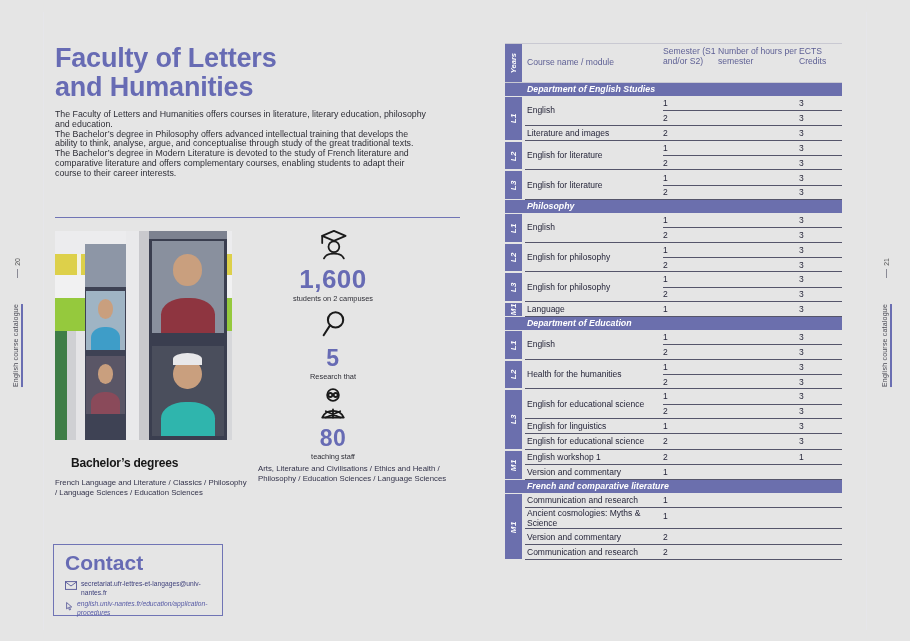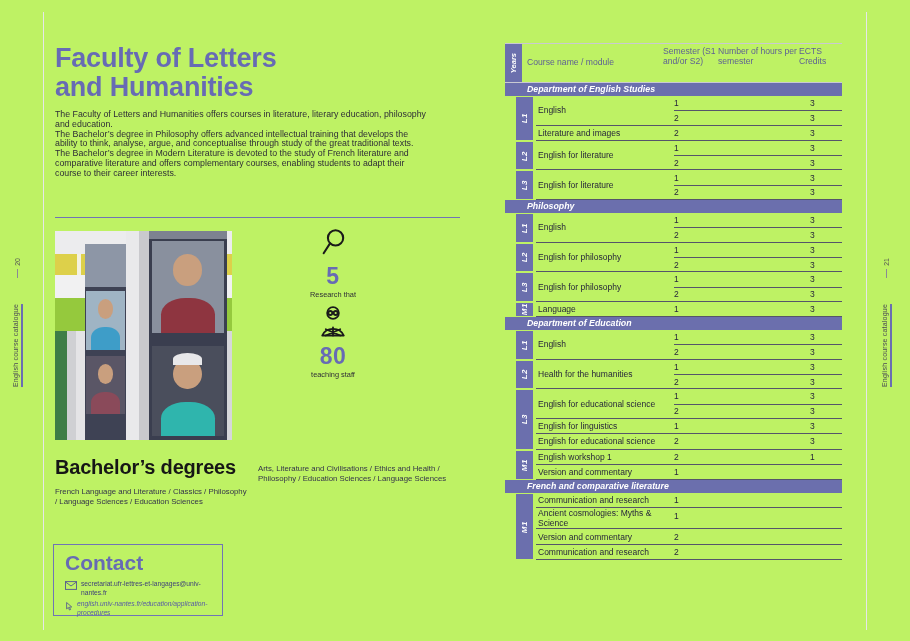--- a/index.html
+++ b/index.html
@@ -1,18 +1,18 @@
 <!DOCTYPE html>
 <html><head>
 <meta charset="utf-8">
 <style>
   * { margin:0; padding:0; box-sizing:border-box; }
   html,body { background:#ffffff; }
   #app {
-    position:relative; width:910px; height:641px; background:#bef264;
+    position:relative; width:910px; height:641px; background:#e5e5e5;
     font-family:"Liberation Sans", sans-serif; overflow:hidden; color:#2e2e36;
   }
   .edge-line { position:absolute; top:12px; height:618px; width:1px; background:#e6e6ea; }
   #edge-left { left:43px; } #edge-right { left:866px; }
 
   
   .vtext { writing-mode:vertical-rl; transform:rotate(180deg); }
   .marginer { position:absolute; display:flex; flex-direction:column; align-items:center; }
   #margin-left { left:12px; top:258px; } #margin-right { left:881px; top:258px; }
   .pg-num { font-size:7px; color:#555; }
@@ -68,21 +68,21 @@
   .stat { margin-bottom:5px; }
   .stat-icon svg { display:inline-block; }
   .stat-value { font-weight:bold; color:#676bb4; letter-spacing:0.5px; }
   #stat-0 .stat-value { font-size:26px; line-height:26px; }
   #stat-1 .stat-value, #stat-2 .stat-value { font-size:23px; line-height:24px; }
   .stat-label { font-size:7.4px; color:#2e2e36; margin-top:2px; }
 
   
   .degree-block { position:absolute; top:456px; width:192px; }
   #degree-0 { left:55px; } #degree-1 { left:258px; }
-  .degree-heading { font-size:20px; font-weight:bold; color:#161616; letter-spacing:-0.2px; }
+  .degree-heading { font-size:12px; font-weight:bold; color:#161616; letter-spacing:-0.2px;margin-left:16px; }
   .degree-programs { margin-top:8px; font-size:7.8px; line-height:10px; color:#33334a; }
 
   
   #contact { position:absolute; left:53px; top:544px; width:170px; height:72px;
     border:1px solid #7074b5; padding:6px 11px; }
   #contact h2 { font-size:21px; font-weight:bold; color:#676bb4; margin-bottom:5px; }
   .contact-row { display:flex; align-items:flex-start; gap:4px; margin-bottom:3px; }
   .contact-row svg { flex:none; margin-top:1px; }
   .contact-text { font-size:6.7px; color:#3d3f7a; line-height:8.5px; }
   #website-link .contact-text { font-style:italic; color:#565aa5; }
@@ -92,21 +92,21 @@
   #t-header { display:flex; height:39px; border-bottom:1px solid #c9c9d2; }
   .th-years { width:17px; margin-right:3px; background:#6b6fad;
     display:flex; align-items:center; justify-content:center; }
   .th-years .vtext { color:#fff; font-size:7.5px; font-weight:bold; font-style:italic; }
   .th { font-size:8.6px; line-height:9.6px; color:#5d5f94; padding-top:3px; }
   .th-course { width:138px; display:flex; align-items:center; padding:0 0 0 2px; }
   .th-sem { width:55px; } .th-hours { width:81px; } .th-ects { flex:1; }
 
   .t-band { height:13px; line-height:13px; background:#6b6fad; color:#fff;
     font-size:8.8px; font-weight:bold; font-style:italic; padding-left:22px; }
-  .t-group { display:flex;margin-left:11px; }
+  .t-group { display:flex; }
   .t-year { width:17px; margin:1px 3px 1px 0; background:#6b6fad;
     display:flex; align-items:center; justify-content:center; }
   .t-year .vtext { color:#fff; font-size:8px; font-weight:bold; font-style:italic; letter-spacing:0.5px; }
   .t-courses { flex:1; display:flex; flex-direction:column; }
   .t-course { display:flex; border-bottom:1px solid #55556a; }
   .t-name { width:138px; display:flex; align-items:center; font-size:8.5px;
     color:#26263a; padding-left:2px; }
   .t-rows { flex:1; display:flex; flex-direction:column; }
   .t-row { height:14.3px; display:flex; align-items:center; font-size:8.5px; color:#26263a; }
   .t-row + .t-row { border-top:1px solid #55556a; }
@@ -169,20 +169,32 @@
           <div class="shirt"></div>
         </div>
       <div id="p-b2" class="portrait">
           <div class="face"></div>
           <div class="shirt"></div>
         </div>
     </div>
   </div>
 
   <div id="stats">
+    <div id="stat-0" class="stat">
+      <span class="stat-icon">
+        <svg width="36" height="36" viewBox="0 0 40 40" fill="none" stroke="#1a1a1a" stroke-width="2" stroke-linejoin="round" stroke-linecap="round">
+          <path d="M8 11 L21 5.5 L34 11 L21 16.5 Z"></path>
+            <path d="M8 11 V19"></path>
+          <circle cx="21" cy="23" r="6"></circle>
+            <path d="M10 36 C13 29 29 29 32 36"></path>
+        </svg>
+      </span>
+      <div class="stat-value">1,600</div>
+      <div class="stat-label">students on 2 campuses</div>
+    </div>
     <div id="stat-1" class="stat">
       <span class="stat-icon">
         <svg width="34" height="34" viewBox="0 0 40 40" fill="none" stroke="#1a1a1a" stroke-width="2.4" stroke-linecap="round">
           <circle cx="23" cy="14" r="9"></circle>
             <line x1="16.5" y1="20.5" x2="9" y2="32"></line>
         </svg>
       </span>
       <div class="stat-value">5</div>
       <div class="stat-label">Research that</div>
     </div>

